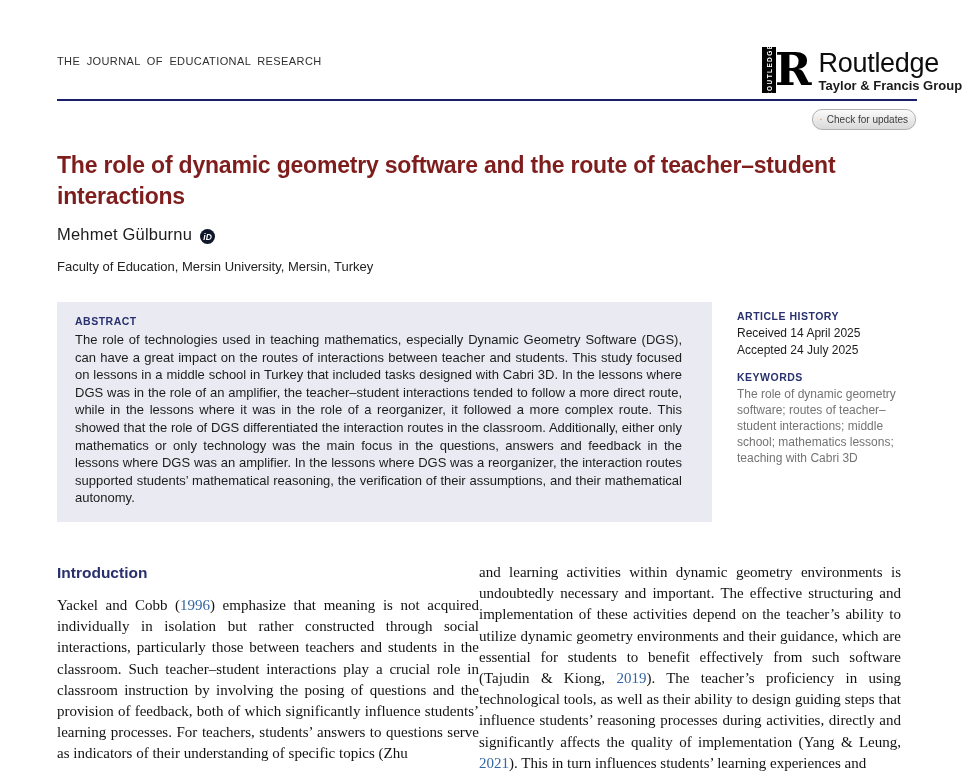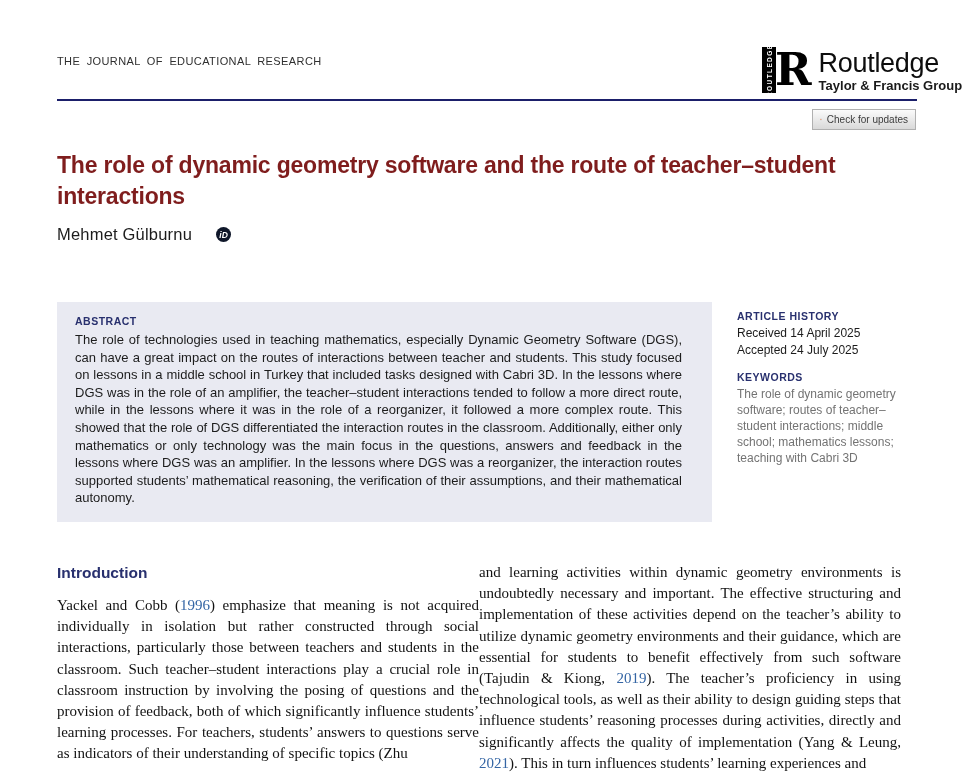--- a/index.html
+++ b/index.html
@@ -44,35 +44,35 @@
   .logo-group { font-size: 13px; font-weight: 700; color: #1a1a1a; margin-top: 1px; }
 
   .head-rule {
     position: absolute; left: 57px; top: 90px; width: 860px; height: 2px;
     background: #1b1f6a;
   }
 
   .check-badge {
     position: absolute; left: 812px; top: 100px; width: 104px; height: 21px;
     background: linear-gradient(#fbfbfb, #d9d9d9);
-    border: 1px solid #b0b0b0; border-radius: 0;
+    border: 1px solid #b0b0b0; border-radius: 10px;
     display: flex; align-items: center; gap: 5px; padding: 0 7px;
     cursor: pointer;
   }
   .check-badge span { font-size: 10px; color: #3c3c3c; white-space: nowrap; }
 
   
   .title {
     position: absolute; left: 57px; top: 141px; width: 872px;
     font-size: 23px; font-weight: 700; line-height: 31px;
     color: #7f1d1d; letter-spacing: -0.2px;
   }
   .author-row {
     position: absolute; left: 57px; top: 216px;
-    display: flex; align-items: center; gap: 24px;
+    display: flex; align-items: flex-end; gap: 8px;
   }
   .author-name { font-size: 16.5px; color: #1c1c1c; letter-spacing: 0.2px; }
   .orcid {
     width: 15px; height: 15px; border-radius: 50%;
     background: #0f172a; color: #ffffff;
     font-size: 8.5px; font-weight: 700; font-style: italic;
     display: flex; align-items: center; justify-content: center;
     cursor: pointer;
   }
   .affiliation {
@@ -153,20 +153,21 @@
     </svg>
     <span>Check for updates</span>
   </div>
 
   <h1 class="title">The role of dynamic geometry software and the route of teacher–student interactions</h1>
 
   <div class="author-row">
     <span class="author-name">Mehmet Gülburnu</span>
     <span class="orcid">iD</span>
   </div>
+  <div class="affiliation">Faculty of Education, Mersin University, Mersin, Turkey</div>
 
   <div class="abstract-box">
     <div class="abstract-label">ABSTRACT</div>
     <div class="abstract-text">The role of technologies used in teaching mathematics, especially Dynamic Geometry Software (DGS), can have a great impact on the routes of interactions between teacher and students. This study focused on lessons in a middle school in Turkey that included tasks designed with Cabri 3D. In the lessons where DGS was in the role of an amplifier, the teacher–student interactions tended to follow a more direct route, while in the lessons where it was in the role of a reorganizer, it followed a more complex route. This showed that the role of DGS differentiated the interaction routes in the classroom. Additionally, either only mathematics or only technology was the main focus in the questions, answers and feedback in the lessons where DGS was an amplifier. In the lessons where DGS was a reorganizer, the interaction routes supported students’ mathematical reasoning, the verification of their assumptions, and their mathematical autonomy.</div>
   </div>
 
   <div class="rail">
     <div class="rail-label">ARTICLE HISTORY</div>
     <div class="rail-line">Received 14 April 2025</div>
     <div class="rail-line">Accepted 24 July 2025</div>

